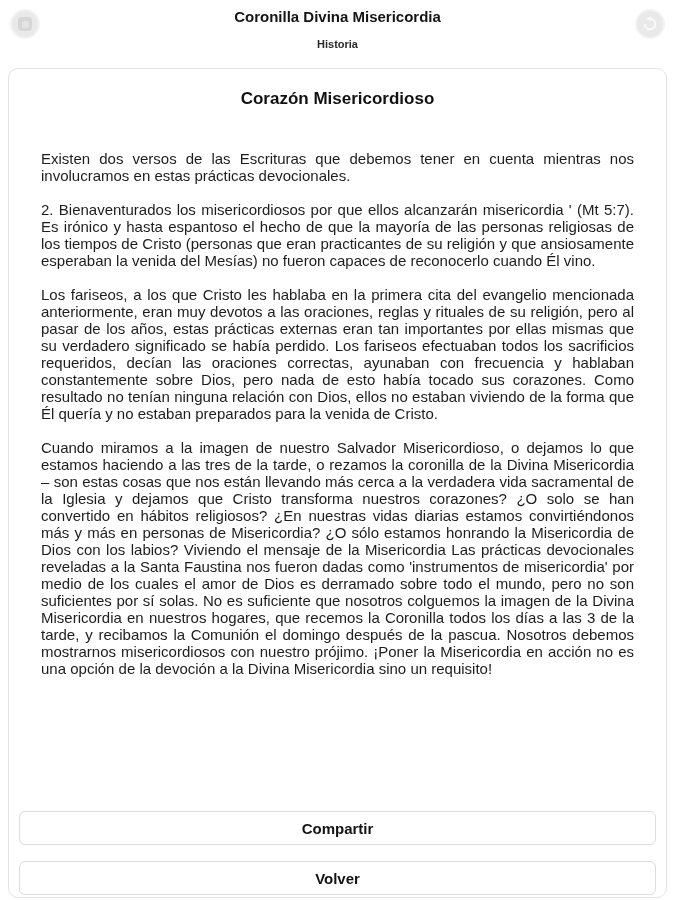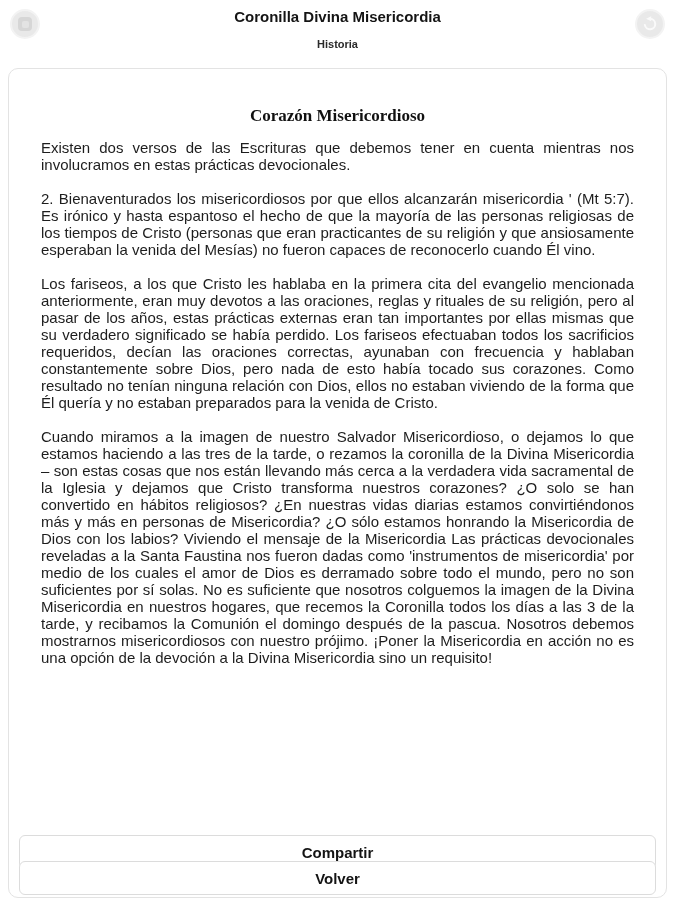--- a/index.html
+++ b/index.html
@@ -37,39 +37,39 @@
     content: ""; width: 7px; height: 7px; background: #e3e3e3; border-radius: 2px;
   }
 
   
   .card {
     position: absolute; left: 8px; top: 68px; width: 659px; height: 830px;
     background: #ffffff; border: 1px solid #e3e3e3; border-radius: 10px;
     padding: 0 32px;
   }
   .article-title {
-    margin-top: 37px; text-align: center;
-    font-size: 17px; font-weight: bold; color: #111111; font-family: Liberation Serif, serif;
+    margin-top: 20px; text-align: center;
+    font-size: 17px; font-weight: bold; color: #111111;
   }
-  .article-body { margin-top: 13px; }
+  .article-body { margin-top: 41px; }
   .para {
     font-size: 15px; line-height: 17px; text-align: justify;
     color: #1d1d1d; margin-bottom: 17px;
   }
   .para.tight { margin-bottom: 0; }
 
   
   .action-btn {
     position: absolute; left: 10px; right: 10px; height: 34px;
     background: #ffffff; border: 1px solid #dcdcdc; border-radius: 6px;
     font-family: inherit; font-size: 15px; font-weight: bold; color: #141414;
     display: flex; align-items: center; justify-content: center;
     cursor: pointer;
   }
-  .action-btn.share { top: 766px; }
+  .action-btn.share { top: 742px; }
   .action-btn.back  { top: 792px; }
 </style>
 </head>
 <body>
 
 <div class="appbar-title">Coronilla Divina Misericordia</div>
 <div class="appbar-subtitle">Historia</div>
 
 <div class="nav-btn left">
   <span class="square-glyph"></span>

